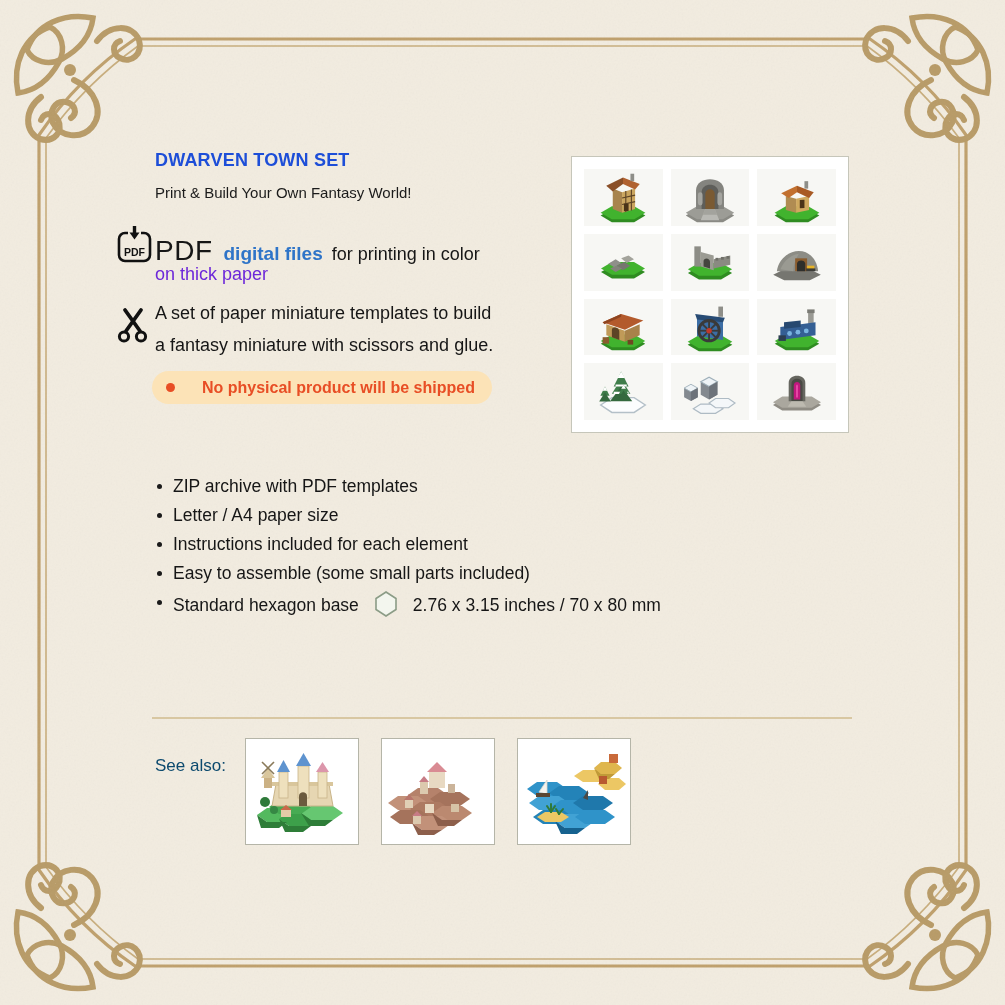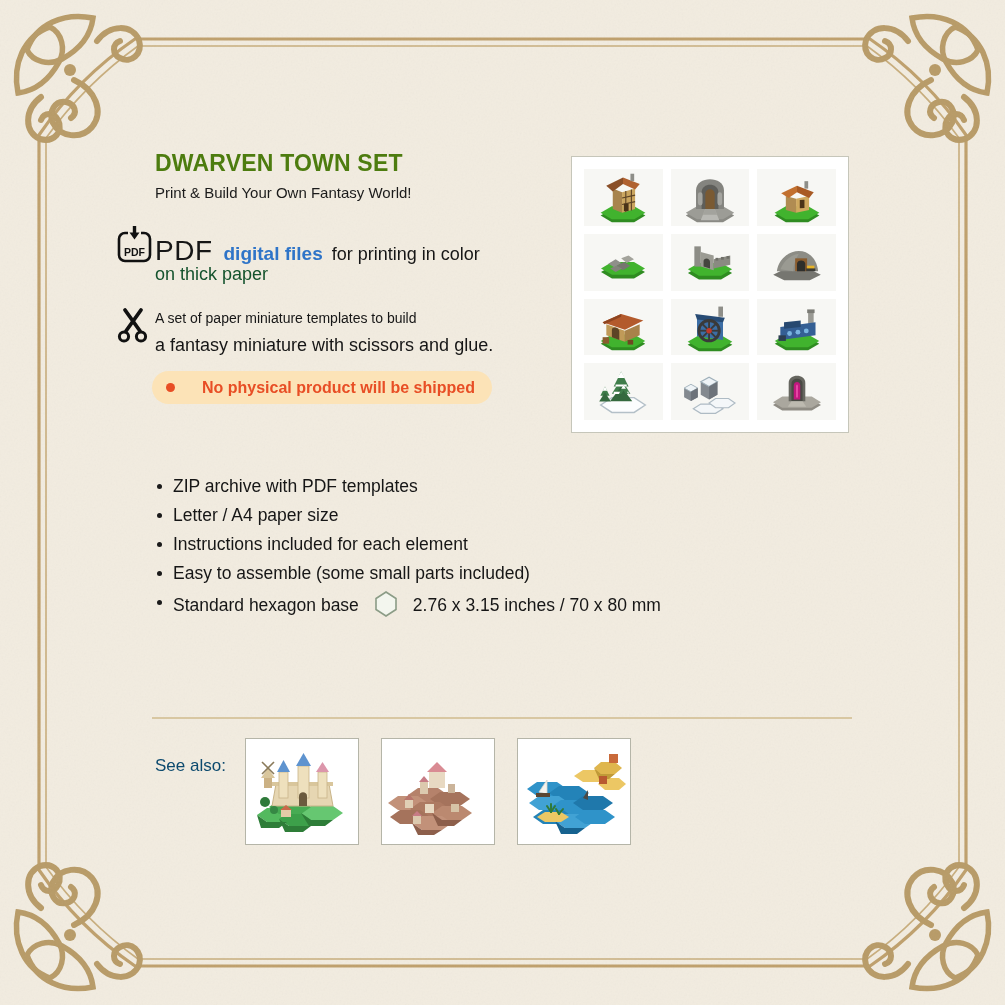--- a/index.html
+++ b/index.html
@@ -9,41 +9,41 @@
     font-family:"Liberation Sans", sans-serif;
     color:#141414;
   }
   .layer{position:absolute;top:0;left:0;}
   #frame-svg{z-index:0;}
   #noise-svg{z-index:0;pointer-events:none;}
   #content{position:absolute;top:0;left:0;width:1005px;height:1005px;z-index:1;}
 
   .page-title{
     position:absolute;left:155px;top:150px;
-    font-size:23px;font-weight:bold;letter-spacing:.2px;color:#4d7c0f;
+    font-size:18px;font-weight:bold;letter-spacing:.2px;color:#1d4ed8;
   }
   .page-subtitle{
     position:absolute;left:155px;top:184px;
     font-size:15px;color:#1b1b1b;
   }
 
   .pdf-icon{position:absolute;left:115px;top:224px;}
   .pdf-line{
     position:absolute;left:155px;top:225px;width:400px;
     font-size:18px;line-height:52px;color:#161616;
   }
   .pdf-big{font-size:28px;font-weight:400;letter-spacing:.5px;margin-right:6px;}
   .pdf-highlight{font-size:19px;font-weight:bold;color:#2e74c8;margin-right:4px;}
   .pdf-line2{
     position:absolute;left:155px;top:264px;
-    font-size:18px;color:#14532d;
+    font-size:18px;color:#6d28d9;
   }
 
   .scissors-icon{position:absolute;left:116px;top:306px;}
-  .desc-line1{position:absolute;left:155px;top:310px;font-size:14px;color:#161616;}
+  .desc-line1{position:absolute;left:155px;top:303px;font-size:18px;color:#161616;}
   .desc-line2{position:absolute;left:155px;top:335px;font-size:18px;color:#161616;}
 
   .shipping-badge{
     position:absolute;left:152px;top:371px;height:33px;
     display:inline-flex;align-items:center;
     background:#fce3b7;border-radius:17px;
     padding:0 17px 0 14px;box-sizing:border-box;gap:18px;
   }
   .shipping-dot{width:9px;height:9px;border-radius:50%;background:#e84e25;margin-right:9px;flex:none;}
   .shipping-text{font-size:16px;font-weight:bold;color:#e84e25;white-space:nowrap;}

